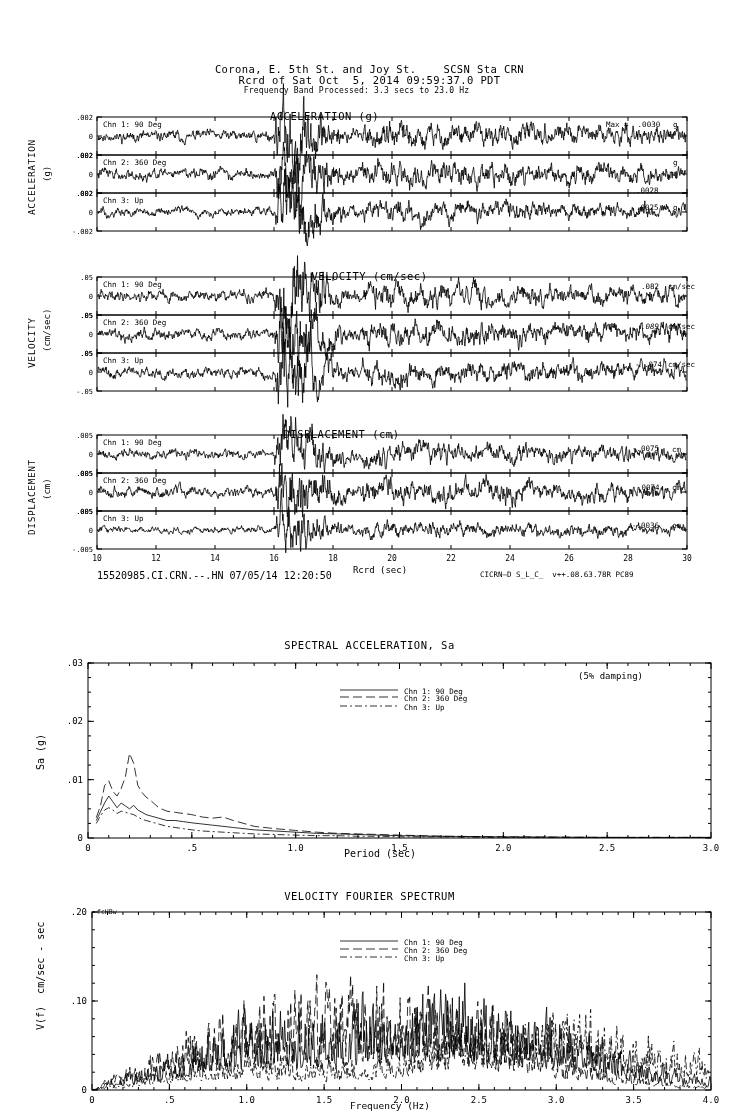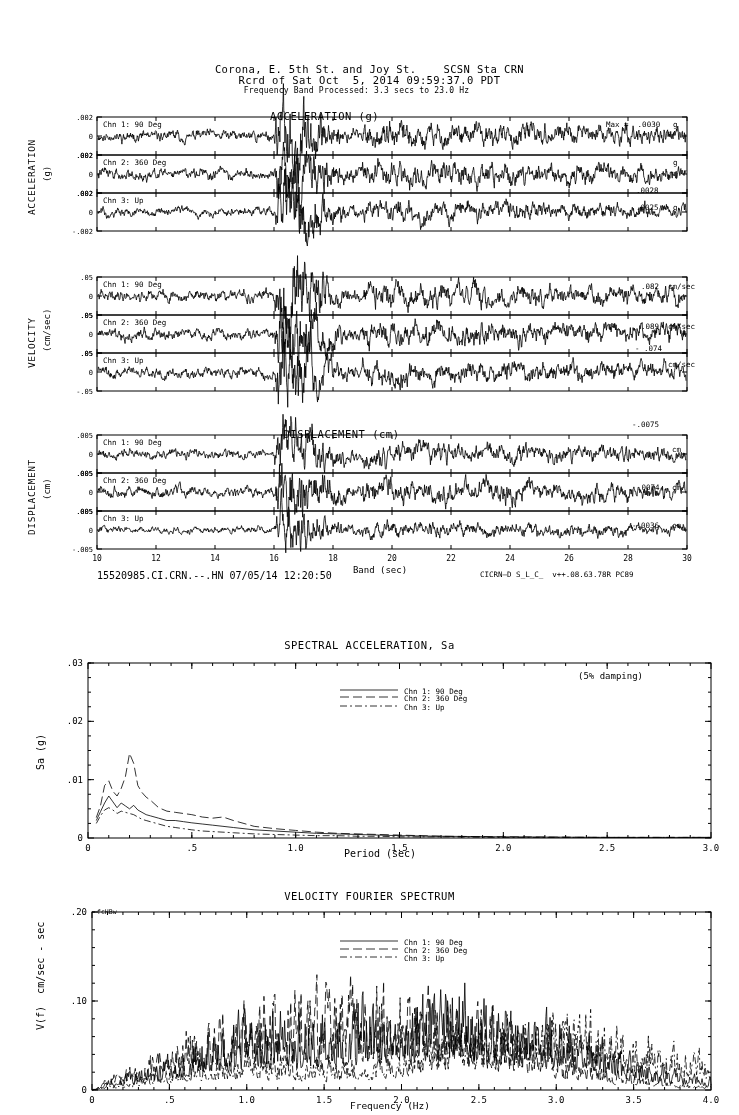--- a/index.html
+++ b/index.html
@@ -133,20 +133,21 @@
   <div class="txt mono" style="left:103px;top:196px;font-size:7.5px;">Chn 3: Up</div>
   <div class="txt mono" style="left:599px;top:120px;font-size:7.5px;padding-left:7px;">Max =  .0030</div>
   <div class="txt mono" style="left:673px;top:120px;font-size:7.5px;">g</div>
   <div class="txt mono" style="left:636px;top:158px;font-size:7.5px;margin-top:28px;">.0028</div>
   <div class="txt mono" style="left:673px;top:158px;font-size:7.5px;">g</div>
   <div class="txt mono" style="left:636px;top:203px;font-size:7.5px;">.0025</div>
   <div class="txt mono" style="left:673px;top:203px;font-size:7.5px;">g</div>
 
   <div class="txt rot mono" style="left:26px;top:368px;font-size:9.5px;letter-spacing:0.6px;">VELOCITY</div>
   <div class="txt rot mono" style="left:42px;top:352px;font-size:9px;">(cm/sec)</div>
+  <div class="txt ctr mono" style="left:0;top:270px;width:739px;font-size:10.5px;letter-spacing:0.5px;">VELOCITY (cm/sec)</div>
 
   <svg id="svg-vel" width="739" height="1115">
       <rect x="97" y="277" width="590" height="38" class="ax"></rect>
       <line x1="97" y1="277" x2="102" y2="277" class="ax"></line>
       <line x1="682" y1="277" x2="687" y2="277" class="ax"></line>
       <line x1="97" y1="296" x2="102" y2="296" class="ax"></line>
       <line x1="682" y1="296" x2="687" y2="296" class="ax"></line>
       <line x1="97" y1="315" x2="102" y2="315" class="ax"></line>
       <line x1="682" y1="315" x2="687" y2="315" class="ax"></line>
       <text x="93" y="280" font-size="7" font-family="DejaVu Sans Mono, monospace" fill="#000" text-anchor="end">.05</text>
@@ -241,23 +242,23 @@
       <line x1="687" y1="391" x2="687" y2="387" class="ax"></line>
       <line x1="687" y1="353" x2="687" y2="357" class="ax"></line>
       <path d="M98.00,371.12L98.39,366.89L98.78,367.73L99.18,368.96L99.57,370.36L99.96,369.71L100.35,370.07L100.74,368.79L101.14,370.35L101.53,371.45L101.92,370.83L102.31,368.42L102.70,370.55L103.10,367.62L103.49,370.39L103.88,370.11L104.27,371.86L104.66,372.27L105.06,369.05L105.45,367.47L105.84,369.98L106.23,366.94L106.62,371.20L107.02,374.03L107.41,373.70L107.80,374.23L108.19,374.15L108.58,370.55L108.98,373.85L109.37,375.67L109.76,374.57L110.15,377.25L110.54,373.33L110.94,376.46L111.33,373.85L111.72,375.64L112.11,376.12L112.50,376.66L112.90,377.92L113.29,378.64L113.68,375.61L114.07,377.89L114.46,374.95L114.86,378.36L115.25,378.70L115.64,376.78L116.03,372.76L116.42,371.38L116.82,372.65L117.21,369.86L117.60,373.08L117.99,371.94L118.38,373.43L118.78,374.30L119.17,375.15L119.56,373.39L119.95,374.62L120.34,376.91L120.74,374.89L121.13,375.64L121.52,373.65L121.91,373.91L122.30,371.97L122.70,372.58L123.09,372.95L123.48,370.53L123.87,371.02L124.26,372.16L124.66,368.33L125.05,368.60L125.44,369.87L125.83,371.30L126.22,372.11L126.62,372.18L127.01,373.45L127.40,371.08L127.79,369.02L128.18,368.92L128.58,370.00L128.97,366.60L129.36,366.90L129.75,368.23L130.14,371.12L130.54,371.69L130.93,370.80L131.32,368.45L131.71,369.36L132.10,372.25L132.50,369.96L132.89,368.09L133.28,367.82L133.67,369.13L134.06,372.65L134.46,372.21L134.85,372.39L135.24,372.83L135.63,372.50L136.02,371.16L136.42,370.86L136.81,372.91L137.20,374.23L137.59,372.22L137.98,371.59L138.38,374.10L138.77,374.68L139.16,375.65L139.55,375.74L139.94,377.25L140.34,376.85L140.73,376.71L141.12,374.00L141.51,371.06L141.90,369.08L142.30,371.50L142.69,372.39L143.08,372.29L143.47,371.17L143.86,372.42L144.26,374.65L144.65,373.71L145.04,371.48L145.43,371.32L145.82,368.86L146.22,369.78L146.61,366.85L147.00,368.42L147.39,368.85L147.78,371.54L148.18,372.32L148.57,374.66L148.96,376.02L149.35,374.25L149.74,376.18L150.14,374.70L150.53,374.87L150.92,374.41L151.31,373.76L151.70,375.07L152.10,376.47L152.49,371.26L152.88,372.78L153.27,371.57L153.66,373.10L154.06,374.34L154.45,376.23L154.84,377.65L155.23,374.67L155.62,371.91L156.02,371.98L156.41,368.76L156.80,372.24L157.19,372.00L157.58,372.80L157.98,374.67L158.37,372.74L158.76,371.55L159.15,374.37L159.54,374.59L159.94,370.60L160.33,373.44L160.72,373.07L161.11,375.55L161.50,378.17L161.90,377.69L162.29,379.35L162.68,379.30L163.07,379.97L163.46,379.06L163.86,378.55L164.25,380.11L164.64,380.70L165.03,375.94L165.42,377.97L165.82,379.32L166.21,377.93L166.60,375.90L166.99,373.99L167.38,371.93L167.78,373.73L168.17,371.76L168.56,375.93L168.95,372.48L169.34,370.80L169.74,371.20L170.13,370.51L170.52,371.10L170.91,373.21L171.30,373.63L171.70,372.52L172.09,373.70L172.48,371.51L172.87,368.72L173.26,372.73L173.66,372.94L174.05,374.00L174.44,375.79L174.83,374.76L175.22,373.84L175.62,373.01L176.01,374.87L176.40,374.15L176.79,373.07L177.18,376.40L177.58,376.80L177.97,377.68L178.36,375.73L178.75,373.84L179.14,373.54L179.54,375.91L179.93,376.97L180.32,377.77L180.71,377.82L181.10,375.25L181.50,372.30L181.89,375.14L182.28,372.68L182.67,371.68L183.06,372.86L183.46,372.21L183.85,370.71L184.24,371.28L184.63,371.80L185.02,371.18L185.42,369.18L185.81,371.56L186.20,369.13L186.59,372.61L186.98,375.58L187.38,377.00L187.77,375.13L188.16,372.99L188.55,375.99L188.94,377.75L189.34,378.23L189.73,378.49L190.12,376.79L190.51,374.54L190.90,374.30L191.30,372.86L191.69,374.68L192.08,375.08L192.47,371.27L192.86,373.68L193.26,376.96L193.65,377.90L194.04,374.07L194.43,372.72L194.82,373.83L195.22,376.98L195.61,374.74L196.00,374.66L196.39,374.88L196.78,372.75L197.18,371.58L197.57,370.52L197.96,368.86L198.35,370.76L198.74,373.80L199.14,373.50L199.53,374.66L199.92,373.46L200.31,376.34L200.70,374.31L201.10,374.61L201.49,375.41L201.88,373.83L202.27,373.05L202.66,376.86L203.06,374.45L203.45,374.44L203.84,372.82L204.23,369.98L204.62,371.58L205.02,368.43L205.41,367.85L205.80,366.86L206.19,367.88L206.58,370.53L206.98,371.34L207.37,373.28L207.76,370.63L208.15,368.25L208.54,370.91L208.94,368.24L209.33,369.47L209.72,369.34L210.11,370.47L210.50,372.19L210.90,374.60L211.29,371.61L211.68,374.98L212.07,375.41L212.46,372.90L212.86,373.00L213.25,372.83L213.64,371.57L214.03,370.94L214.42,372.57L214.82,371.05L215.21,370.47L215.60,373.45L215.99,375.86L216.38,373.87L216.78,371.23L217.17,371.58L217.56,373.13L217.95,370.86L218.34,369.50L218.74,370.42L219.13,371.29L219.52,372.27L219.91,372.74L220.30,374.67L220.70,372.72L221.09,370.25L221.48,368.88L221.87,368.86L222.26,369.55L222.66,373.54L223.05,374.08L223.44,375.19L223.83,374.55L224.22,377.53L224.62,374.61L225.01,371.63L225.40,374.20L225.79,374.20L226.18,370.76L226.58,370.55L226.97,371.39L227.36,369.99L227.75,370.84L228.14,369.24L228.54,372.69L228.93,373.56L229.32,372.90L229.71,373.45L230.10,377.18L230.50,377.32L230.89,375.79L231.28,379.13L231.67,378.85L232.06,376.87L232.46,374.36L232.85,371.92L233.24,370.36L233.63,370.57L234.02,371.40L234.42,372.09L234.81,371.91L235.20,374.01L235.59,375.06L235.98,373.88L236.38,372.89L236.77,373.68L237.16,377.73L237.55,374.42L237.94,371.18L238.34,371.16L238.73,373.55L239.12,374.73L239.51,372.88L239.90,369.10L240.30,367.44L240.69,369.69L241.08,368.30L241.47,368.69L241.86,367.28L242.26,367.26L242.65,370.68L243.04,372.05L243.43,370.09L243.82,370.70L244.22,371.92L244.61,374.28L245.00,370.87L245.39,369.78L245.78,373.50L246.18,373.29L246.57,370.34L246.96,373.02L247.35,371.42L247.74,372.01L248.14,371.84L248.53,369.86L248.92,369.87L249.31,371.58L249.70,370.90L250.10,369.36L250.49,368.71L250.88,368.76L251.27,369.90L251.66,370.15L252.06,369.71L252.45,372.11L252.84,374.35L253.23,371.25L253.62,374.77L254.02,373.56L254.41,374.72L254.80,372.33L255.19,371.77L255.58,372.43L255.98,376.54L256.37,374.49L256.76,370.49L257.15,371.79L257.54,371.63L257.94,370.71L258.33,369.78L258.72,367.22L259.11,371.06L259.50,370.74L259.90,370.82L260.29,372.27L260.68,373.32L261.07,374.16L261.46,372.84L261.86,376.15L262.25,373.99L262.64,372.96L263.03,376.07L263.42,378.82L263.82,375.75L264.21,378.34L264.60,380.63L264.99,377.64L265.38,377.32L265.78,376.14L266.17,377.46L266.56,377.68L266.95,376.37L267.34,375.35L267.74,376.70L268.13,379.36L268.52,377.61L268.91,377.55L269.30,375.72L269.70,375.50L270.09,376.47L270.48,378.86L270.87,378.58L271.26,378.33L271.66,379.02L272.05,379.55L272.44,376.43L272.83,374.88L273.22,371.77L273.62,374.09L274.01,373.53L274.40,373.62L274.79,374.82L275.18,374.57L275.58,381.88L275.97,378.31L276.36,389.23L276.75,391.37L277.14,390.05L277.54,372.86L277.93,384.29L278.32,404.10L278.71,389.03L279.10,384.93L279.50,374.33L279.89,362.16L280.28,363.01L280.67,385.02L281.06,383.41L281.46,367.33L281.85,361.89L282.24,368.39L282.63,349.08L283.02,331.28L283.42,342.04L283.81,351.51L284.20,353.02L284.59,341.85L284.98,343.84L285.38,338.99L285.77,357.41L286.16,366.96L286.55,382.16L286.94,387.25L287.34,392.68L287.73,407.29L288.12,375.71L288.51,373.47L288.90,378.82L289.30,364.82L289.69,365.24L290.08,339.93L290.47,332.87L290.86,358.03L291.26,359.77L291.65,359.73L292.04,368.09L292.43,383.22L292.82,374.49L293.22,388.70L293.61,368.65L294.00,377.56L294.39,369.10L294.78,364.99L295.18,372.19L295.57,394.88L295.96,390.41L296.35,379.68L296.74,375.53L297.14,374.76L297.53,356.11L297.92,377.55L298.31,395.76L298.70,381.68L299.10,374.92L299.49,360.47L299.88,377.14L300.27,363.67L300.66,378.80L301.06,378.36L301.45,367.18L301.84,382.99L302.23,389.19L302.62,402.75L303.02,383.70L303.41,382.98L303.80,392.72L304.19,378.24L304.58,363.22L304.98,376.80L305.37,366.17L305.76,377.88L306.15,365.38L306.54,350.05L306.94,345.80L307.33,353.60L307.72,362.10L308.11,351.02L308.50,350.05L308.90,342.60L309.29,352.20L309.68,345.75L310.07,337.57L310.46,329.04L310.86,320.80L311.25,335.98L311.64,350.15L312.03,365.29L312.42,368.01L312.82,380.86L313.21,390.93L313.60,382.87L313.99,389.61L314.38,375.75L314.78,377.43L315.17,381.60L315.56,376.20L315.95,379.29L316.34,387.84L316.74,394.26L317.13,398.33L317.52,402.05L317.91,396.90L318.30,399.96L318.70,397.22L319.09,393.07L319.48,380.17L319.87,384.67L320.26,390.13L320.66,385.01L321.05,383.06L321.44,382.95L321.83,377.20L322.22,377.80L322.62,375.29L323.01,385.52L323.40,376.02L323.79,375.89L324.18,365.80L324.58,367.02L324.97,363.37L325.36,363.37L325.75,359.75L326.14,356.47L326.54,357.83L326.93,360.27L327.32,353.57L327.71,355.46L328.10,361.24L328.50,372.75L328.89,365.56L329.28,361.34L329.67,358.86L330.06,359.35L330.46,360.75L330.85,357.56L331.24,352.92L331.63,358.74L332.02,365.70L332.42,373.60L332.81,376.75L333.20,375.56L333.59,377.48L333.98,368.56L334.38,371.74L334.77,368.42L335.16,370.38L335.55,372.55L335.94,371.73L336.34,369.49L336.73,369.88L337.12,362.21L337.51,363.12L337.90,366.19L338.30,366.90L338.69,376.11L339.08,372.58L339.47,374.52L339.86,371.86L340.26,370.87L340.65,368.15L341.04,370.34L341.43,368.49L341.82,375.50L342.22,374.29L342.61,375.25L343.00,379.26L343.39,374.25L343.78,375.82L344.18,378.17L344.57,374.70L344.96,372.52L345.35,372.27L345.74,372.46L346.14,377.88L346.53,378.66L346.92,381.94L347.31,377.44L347.70,373.53L348.10,373.06L348.49,367.48L348.88,372.21L349.27,372.34L349.66,373.66L350.06,371.63L350.45,370.02L350.84,371.37L351.23,369.76L351.62,370.94L352.02,368.98L352.41,374.37L352.80,370.82L353.19,370.56L353.58,376.28L353.98,373.94L354.37,376.42L354.76,374.73L355.15,369.34L355.54,367.64L355.94,369.71L356.33,370.92L356.72,370.92L357.11,370.61L357.50,374.39L357.90,373.93L358.29,374.82L358.68,377.51L359.07,377.09L359.46,375.67L359.86,374.41L360.25,373.40L360.64,371.98L361.03,370.53L361.42,369.66L361.82,367.36L362.21,367.06L362.60,357.58L362.99,358.79L363.38,363.74L363.78,367.39L364.17,368.49L364.56,372.34L364.95,369.94L365.34,369.65L365.74,373.95L366.13,375.53L366.52,374.38L366.91,376.60L367.30,369.31L367.70,374.90L368.09,377.61L368.48,380.80L368.87,371.72L369.26,369.72L369.66,377.73L370.05,376.57L370.44,376.76L370.83,376.70L371.22,378.13L371.62,386.12L372.01,382.89L372.40,384.30L372.79,377.59L373.18,371.78L373.58,372.87L373.97,372.70L374.36,369.45L374.75,366.03L375.14,366.06L375.54,365.58L375.93,369.29L376.32,368.55L376.71,362.23L377.10,360.21L377.50,365.28L377.89,370.80L378.28,369.26L378.67,373.20L379.06,379.97L379.46,372.61L379.85,376.06L380.24,378.07L380.63,377.26L381.02,377.86L381.42,375.89L381.81,379.12L382.20,385.24L382.59,381.71L382.98,374.68L383.38,376.19L383.77,376.58L384.16,375.84L384.55,377.55L384.94,369.61L385.34,378.52L385.73,380.50L386.12,381.62L386.51,381.95L386.90,379.92L387.30,379.41L387.69,376.30L388.08,377.31L388.47,371.64L388.86,371.25L389.26,380.10L389.65,378.41L390.04,384.82L390.43,382.44L390.82,377.19L391.22,372.67L391.61,372.76L392.00,377.71L392.39,373.51L392.78,376.66L393.18,381.85L393.57,383.07L393.96,385.85L394.35,386.35L394.74,383.95L395.14,388.37L395.53,382.83L395.92,378.07L396.31,380.85L396.70,379.14L397.10,380.23L397.49,383.95L397.88,378.66L398.27,377.63L398.66,384.64L399.06,383.49L399.45,383.19L399.84,387.83L400.23,390.12L400.62,383.97L401.02,374.60L401.41,377.12L401.80,383.74L402.19,387.79L402.58,379.41L402.98,380.61L403.37,375.05L403.76,375.83L404.15,380.28L404.54,382.72L404.94,382.72L405.33,378.99L405.72,380.03L406.11,373.31L406.50,373.65L406.90,381.71L407.29,386.88L407.68,378.10L408.07,375.98L408.46,374.25L408.86,372.85L409.25,370.83L409.64,363.54L410.03,368.95L410.42,375.65L410.82,370.38L411.21,365.42L411.60,371.35L411.99,371.25L412.38,370.10L412.78,371.62L413.17,369.70L413.56,372.24L413.95,369.35L414.34,371.64L414.74,372.09L415.13,366.06L415.52,369.53L415.91,376.77L416.30,370.98L416.70,370.22L417.09,371.98L417.48,372.18L417.87,373.69L418.26,379.67L418.66,373.56L419.05,371.70L419.44,374.64L419.83,380.32L420.22,373.55L420.62,374.89L421.01,371.05L421.40,375.91L421.79,374.66L422.18,369.91L422.58,368.04L422.97,368.61L423.36,371.48L423.75,377.17L424.14,371.49L424.54,371.06L424.93,373.59L425.32,374.61L425.71,374.62L426.10,374.70L426.50,375.42L426.89,373.57L427.28,376.33L427.67,377.85L428.06,375.61L428.46,374.07L428.85,373.84L429.24,373.76L429.63,379.24L430.02,376.88L430.42,374.94L430.81,377.58L431.20,379.87L431.59,378.83L431.98,383.82L432.38,385.38L432.77,388.37L433.16,383.87L433.55,383.78L433.94,382.90L434.34,380.84L434.73,387.58L435.12,382.78L435.51,381.03L435.90,371.03L436.30,376.37L436.69,370.52L437.08,374.45L437.47,368.78L437.86,371.98L438.26,369.91L438.65,368.53L439.04,367.74L439.43,367.90L439.82,372.32L440.22,375.31L440.61,376.00L441.00,366.55L441.39,365.90L441.78,366.79L442.18,370.17L442.57,368.38L442.96,375.45L443.35,371.31L443.74,372.57L444.14,374.42L444.53,370.63L444.92,374.59L445.31,369.82L445.70,370.76L446.10,367.24L446.49,371.13L446.88,367.81L447.27,371.24L447.66,373.26L448.06,372.12L448.45,372.31L448.84,367.11L449.23,375.33L449.62,373.08L450.02,373.88L450.41,378.83L450.80,380.26L451.19,373.36L451.58,375.87L451.98,378.07L452.37,373.88L452.76,378.47L453.15,374.53L453.54,374.42L453.94,374.52L454.33,377.07L454.72,382.61L455.11,380.18L455.50,374.55L455.90,373.85L456.29,376.16L456.68,374.73L457.07,374.53L457.46,374.02L457.86,374.14L458.25,374.25L458.64,371.92L459.03,379.19L459.42,376.22L459.82,376.12L460.21,380.62L460.60,382.71L460.99,379.17L461.38,369.53L461.78,371.27L462.17,375.42L462.56,372.86L462.95,371.20L463.34,368.62L463.74,369.46L464.13,374.26L464.52,377.65L464.91,375.39L465.30,370.20L465.70,368.51L466.09,370.12L466.48,376.67L466.87,369.31L467.26,370.97L467.66,369.66L468.05,363.85L468.44,363.48L468.83,365.80L469.22,371.10L469.62,367.54L470.01,364.06L470.40,371.09L470.79,366.10L471.18,374.01L471.58,375.75L471.97,371.23L472.36,368.14L472.75,364.57L473.14,365.79L473.54,368.98L473.93,370.46L474.32,373.91L474.71,370.98L475.10,371.35L475.50,370.48L475.89,371.13L476.28,371.66L476.67,378.61L477.06,381.06L477.46,377.02L477.85,373.24L478.24,371.45L478.63,372.54L479.02,371.54L479.42,365.70L479.81,372.49L480.20,369.33L480.59,363.55L480.98,365.54L481.38,365.06L481.77,367.25L482.16,367.56L482.55,365.74L482.94,374.96L483.34,371.56L483.73,372.48L484.12,377.12L484.51,375.02L484.90,371.35L485.30,374.50L485.69,376.73L486.08,378.12L486.47,381.60L486.86,378.13L487.26,381.50L487.65,377.54L488.04,380.27L488.43,377.72L488.82,378.12L489.22,378.59L489.61,370.75L490.00,370.19L490.39,366.78L490.78,367.69L491.18,366.83L491.57,369.02L491.96,370.14L492.35,371.99L492.74,372.67L493.14,370.63L493.53,371.14L493.92,379.75L494.31,381.94L494.70,379.32L495.10,377.75L495.49,380.38L495.88,374.71L496.27,376.46L496.66,378.30L497.06,374.38L497.45,373.92L497.84,374.57L498.23,376.64L498.62,375.10L499.02,371.11L499.41,376.56L499.80,374.06L500.19,374.19L500.58,375.93L500.98,374.14L501.37,376.05L501.76,371.38L502.15,366.49L502.54,367.81L502.94,371.40L503.33,366.73L503.72,369.85L504.11,363.55L504.50,367.52L504.90,369.05L505.29,374.39L505.68,369.20L506.07,366.55L506.46,374.59L506.86,379.45L507.25,372.93L507.64,365.73L508.03,369.67L508.42,364.30L508.82,363.27L509.21,367.48L509.60,367.51L509.99,372.74L510.38,375.66L510.78,375.90L511.17,373.18L511.56,373.89L511.95,366.27L512.34,362.43L512.74,364.44L513.13,367.53L513.52,365.37L513.91,365.38L514.30,361.47L514.70,367.28L515.09,363.64L515.48,364.43L515.87,370.07L516.26,367.21L516.66,371.45L517.05,366.71L517.44,366.64L517.83,364.46L518.22,363.92L518.62,366.28L519.01,363.85L519.40,368.86L519.79,369.20L520.18,365.77L520.58,364.60L520.97,362.60L521.36,363.92L521.75,366.30L522.14,365.35L522.54,370.17L522.93,367.43L523.32,369.07L523.71,364.92L524.10,366.05L524.50,372.29L524.89,374.13L525.28,380.27L525.67,376.07L526.06,377.70L526.46,378.62L526.85,379.66L527.24,377.48L527.63,380.66L528.02,374.55L528.42,375.86L528.81,375.73L529.20,373.17L529.59,381.16L529.98,379.24L530.38,379.62L530.77,376.98L531.16,370.40L531.55,371.06L531.94,374.76L532.34,379.00L532.73,370.68L533.12,369.31L533.51,372.94L533.90,373.57L534.30,376.48L534.69,376.55L535.08,374.22L535.47,369.69L535.86,370.70L536.26,368.35L536.65,366.77L537.04,367.93L537.43,367.21L537.82,372.37L538.22,379.14L538.61,375.01L539.00,371.82L539.39,372.87L539.78,374.50L540.18,369.69L540.57,375.63L540.96,376.05L541.35,373.59L541.74,375.08L542.14,372.02L542.53,366.81L542.92,362.10L543.31,367.37L543.70,365.99L544.10,368.91L544.49,370.21L544.88,369.18L545.27,370.76L545.66,375.98L546.06,378.04L546.45,378.01L546.84,376.77L547.23,373.29L547.62,378.28L548.02,375.15L548.41,377.89L548.80,376.21L549.19,372.79L549.58,376.20L549.98,370.56L550.37,373.44L550.76,369.33L551.15,372.23L551.54,367.63L551.94,373.19L552.33,370.83L552.72,374.23L553.11,378.06L553.50,369.27L553.90,369.77L554.29,374.21L554.68,370.80L555.07,370.94L555.46,378.69L555.86,376.47L556.25,374.09L556.64,367.43L557.03,366.71L557.42,365.71L557.82,365.59L558.21,364.10L558.60,367.57L558.99,369.35L559.38,370.78L559.78,371.07L560.17,370.57L560.56,373.81L560.95,368.69L561.34,368.65L561.74,373.60L562.13,371.56L562.52,370.99L562.91,372.69L563.30,371.78L563.70,366.76L564.09,370.18L564.48,375.11L564.87,369.31L565.26,371.41L565.66,372.38L566.05,368.59L566.44,372.43L566.83,365.14L567.22,369.39L567.62,370.11L568.01,375.69L568.40,371.04L568.79,374.17L569.18,372.95L569.58,369.46L569.97,366.04L570.36,364.09L570.75,370.24L571.14,365.77L571.54,368.31L571.93,363.48L572.32,361.53L572.71,361.36L573.10,357.40L573.50,360.28L573.89,364.79L574.28,372.42L574.67,373.51L575.06,368.60L575.46,370.52L575.85,370.09L576.24,369.33L576.63,368.44L577.02,365.66L577.42,374.52L577.81,378.60L578.20,380.92L578.59,377.77L578.98,372.83L579.38,377.27L579.77,377.89L580.16,379.23L580.55,378.10L580.94,377.91L581.34,374.55L581.73,377.77L582.12,382.64L582.51,376.09L582.90,376.46L583.30,375.82L583.69,376.16L584.08,375.38L584.47,376.06L584.86,370.48L585.26,369.38L585.65,369.05L586.04,368.04L586.43,374.06L586.82,372.96L587.22,369.92L587.61,374.58L588.00,370.52L588.39,375.02L588.78,371.82L589.18,376.21L589.57,370.01L589.96,371.79L590.35,373.52L590.74,375.81L591.14,368.85L591.53,373.25L591.92,379.13L592.31,378.00L592.70,377.12L593.10,372.78L593.49,371.25L593.88,371.03L594.27,373.31L594.66,372.83L595.06,373.72L595.45,370.63L595.84,371.15L596.23,370.23L596.62,373.26L597.02,367.45L597.41,365.78L597.80,370.99L598.19,371.90L598.58,375.26L598.98,374.84L599.37,373.30L599.76,372.33L600.15,369.25L600.54,364.99L600.94,363.31L601.33,364.31L601.72,361.33L602.11,362.91L602.50,370.55L602.90,366.43L603.29,366.92L603.68,363.95L604.07,366.85L604.46,370.98L604.86,368.27L605.25,370.92L605.64,373.66L606.03,375.28L606.42,368.14L606.82,365.76L607.21,365.47L607.60,369.01L607.99,366.05L608.38,370.69L608.78,371.36L609.17,368.15L609.56,370.46L609.95,372.32L610.34,371.82L610.74,370.01L611.13,373.32L611.52,368.87L611.91,365.71L612.30,372.79L612.70,372.05L613.09,370.46L613.48,374.41L613.87,378.70L614.26,370.46L614.66,376.43L615.05,375.03L615.44,370.84L615.83,369.48L616.22,370.94L616.62,367.64L617.01,366.36L617.40,363.92L617.79,366.65L618.18,363.22L618.58,365.05L618.97,368.93L619.36,374.83L619.75,372.33L620.14,369.60L620.54,373.02L620.93,372.85L621.32,368.72L621.71,374.72L622.10,373.17L622.50,374.33L622.89,373.47L623.28,368.51L623.67,363.96L624.06,368.64L624.46,369.56L624.85,366.67L625.24,367.43L625.63,367.61L626.02,366.84L626.42,366.44L626.81,367.12L627.20,369.03L627.59,370.53L627.98,367.96L628.38,371.16L628.77,366.19L629.16,368.71L629.55,364.99L629.94,362.89L630.34,366.95L630.73,369.20L631.12,370.54L631.51,367.81L631.90,369.27L632.30,371.39L632.69,371.51L633.08,374.00L633.47,376.67L633.86,377.27L634.26,380.24L634.65,375.56L635.04,377.53L635.43,373.34L635.82,370.32L636.22,372.94L636.61,374.65L637.00,369.69L637.39,373.24L637.78,371.47L638.18,367.91L638.57,368.17L638.96,365.12L639.35,365.15L639.74,367.12L640.14,363.06L640.53,360.20L640.92,358.45L641.31,358.56L641.70,360.74L642.10,361.33L642.49,366.32L642.88,368.34L643.27,369.43L643.66,371.16L644.06,367.62L644.45,369.11L644.84,364.34L645.23,366.34L645.62,371.02L646.02,370.33L646.41,372.86L646.80,375.68L647.19,371.58L647.58,371.76L647.98,366.54L648.37,365.16L648.76,371.08L649.15,370.33L649.54,367.90L649.94,368.01L650.33,369.47L650.72,363.77L651.11,368.43L651.50,372.50L651.90,372.77L652.29,368.41L652.68,364.04L653.07,371.21L653.46,369.68L653.86,368.73L654.25,375.96L654.64,370.48L655.03,371.70L655.42,369.70L655.82,369.56L656.21,369.26L656.60,372.96L656.99,373.19L657.38,374.08L657.78,371.26L658.17,372.62L658.56,371.69L658.95,372.66L659.34,368.79L659.74,370.75L660.13,368.51L660.52,370.47L660.91,375.09L661.30,374.27L661.70,374.40L662.09,369.84L662.48,372.13L662.87,368.79L663.26,365.85L663.66,363.37L664.05,358.43L664.44,360.64L664.83,361.42L665.22,362.49L665.62,361.35L666.01,368.45L666.40,371.03L666.79,372.39L667.18,369.41L667.58,371.08L667.97,368.67L668.36,372.95L668.75,373.57L669.14,373.96L669.54,376.25L669.93,377.39L670.32,374.61L670.71,373.43L671.10,375.71L671.50,369.02L671.89,371.73L672.28,373.55L672.67,377.32L673.06,376.28L673.46,376.67L673.85,379.24L674.24,372.71L674.63,370.57L675.02,368.40L675.42,365.93L675.81,362.68L676.20,366.45L676.59,369.14L676.98,365.63L677.38,367.00L677.77,366.93L678.16,364.28L678.55,365.58L678.94,369.45L679.34,371.38L679.73,376.66L680.12,373.39L680.51,370.23L680.90,370.30L681.30,371.06L681.69,369.81L682.08,366.21L682.47,366.65L682.86,367.07L683.26,367.24L683.65,372.25L684.04,372.93L684.43,375.71L684.82,377.13L685.22,374.93L685.61,374.92L686.00,380.78" class="tr"></path>
     </svg>
 
   <div class="txt mono" style="left:103px;top:280px;font-size:7.5px;">Chn 1: 90 Deg</div>
   <div class="txt mono" style="left:103px;top:318px;font-size:7.5px;">Chn 2: 360 Deg</div>
   <div class="txt mono" style="left:103px;top:356px;font-size:7.5px;">Chn 3: Up</div>
   <div class="txt mono" style="left:641px;top:282px;font-size:7.5px;">.082</div>
   <div class="txt mono" style="left:668px;top:282px;font-size:7.5px;">cm/sec</div>
-  <div class="txt mono" style="left:641px;top:322px;font-size:7.5px;">.089</div>
+  <div class="txt mono" style="left:641px;top:322px;font-size:7.5px;font-style:italic;">.089</div>
   <div class="txt mono" style="left:668px;top:322px;font-size:7.5px;">cm/sec</div>
-  <div class="txt mono" style="left:635px;top:344px;font-size:7.5px;">- .074</div>
+  <div class="txt mono" style="left:635px;top:360px;font-size:7.5px;">- .074</div>
   <div class="txt mono" style="left:668px;top:360px;font-size:7.5px;">cm/sec</div>
 
   <div class="txt rot mono" style="left:26px;top:535px;font-size:9.5px;letter-spacing:0.6px;">DISPLACEMENT</div>
   <div class="txt rot mono" style="left:42px;top:500px;font-size:9px;">(cm)</div>
   <div class="txt ctr mono" style="left:0;top:428px;width:683px;font-size:10.5px;letter-spacing:0.5px;">DISPLACEMENT (cm)</div>
 
   <svg id="svg-dis" width="739" height="1115">
       <rect x="97" y="435" width="590" height="38" class="ax"></rect>
       <line x1="97" y1="435" x2="102" y2="435" class="ax"></line>
       <line x1="682" y1="435" x2="687" y2="435" class="ax"></line>
@@ -366,28 +367,28 @@
       <text x="451" y="561" font-size="8" font-family="DejaVu Sans Mono, monospace" fill="#000" text-anchor="middle">22</text>
       <text x="510" y="561" font-size="8" font-family="DejaVu Sans Mono, monospace" fill="#000" text-anchor="middle">24</text>
       <text x="569" y="561" font-size="8" font-family="DejaVu Sans Mono, monospace" fill="#000" text-anchor="middle">26</text>
       <text x="628" y="561" font-size="8" font-family="DejaVu Sans Mono, monospace" fill="#000" text-anchor="middle">28</text>
       <text x="687" y="561" font-size="8" font-family="DejaVu Sans Mono, monospace" fill="#000" text-anchor="middle">30</text>
     </svg>
 
   <div class="txt mono" style="left:103px;top:438px;font-size:7.5px;">Chn 1: 90 Deg</div>
   <div class="txt mono" style="left:103px;top:476px;font-size:7.5px;">Chn 2: 360 Deg</div>
   <div class="txt mono" style="left:103px;top:514px;font-size:7.5px;">Chn 3: Up</div>
-  <div class="txt mono" style="left:632px;top:420px;font-size:7.5px;text-align:center;">-.0075</div>
+  <div class="txt mono" style="left:632px;top:444px;font-size:7.5px;text-align:center;">-.0075</div>
   <div class="txt mono" style="left:672px;top:445px;font-size:7.5px;">cm</div>
   <div class="txt mono" style="left:637px;top:483px;font-size:7.5px;">.0074</div>
   <div class="txt mono" style="left:672px;top:483px;font-size:7.5px;">cm</div>
   <div class="txt mono" style="left:632px;top:521px;font-size:7.5px;">-.0036</div>
   <div class="txt mono" style="left:672px;top:521px;font-size:7.5px;">cm</div>
 
-  <div class="txt ctr mono" style="left:320px;top:565px;width:120px;font-size:9px;">Band (sec)</div>
+  <div class="txt ctr mono" style="left:320px;top:565px;width:120px;font-size:9px;">Rcrd (sec)</div>
   <div class="txt mono" style="left:97px;top:570px;font-size:10px;">15520985.CI.CRN.--.HN 07/05/14 12:20:50</div>
   <div class="txt mono" style="left:480px;top:570px;font-size:7.5px;">CICRN—D S_L_C_  v++.08.63.78R PC89</div>
 
   <div class="txt ctr mono" style="left:0;top:639px;width:739px;font-size:10.5px;letter-spacing:0.5px;">SPECTRAL ACCELERATION, Sa</div>
   <div class="txt mono" style="left:578px;top:671px;font-size:9px;">(5% damping)</div>
   <div class="txt rot mono" style="left:35px;top:770px;font-size:10px;">Sa (g)</div>
   <div class="txt ctr mono" style="left:300px;top:848px;width:160px;font-size:10px;text-align:center;">Period (sec)</div>
 
   <svg id="svg-sa" width="739" height="1115">
       <rect x="88" y="663" width="623" height="175" class="ax"></rect>

